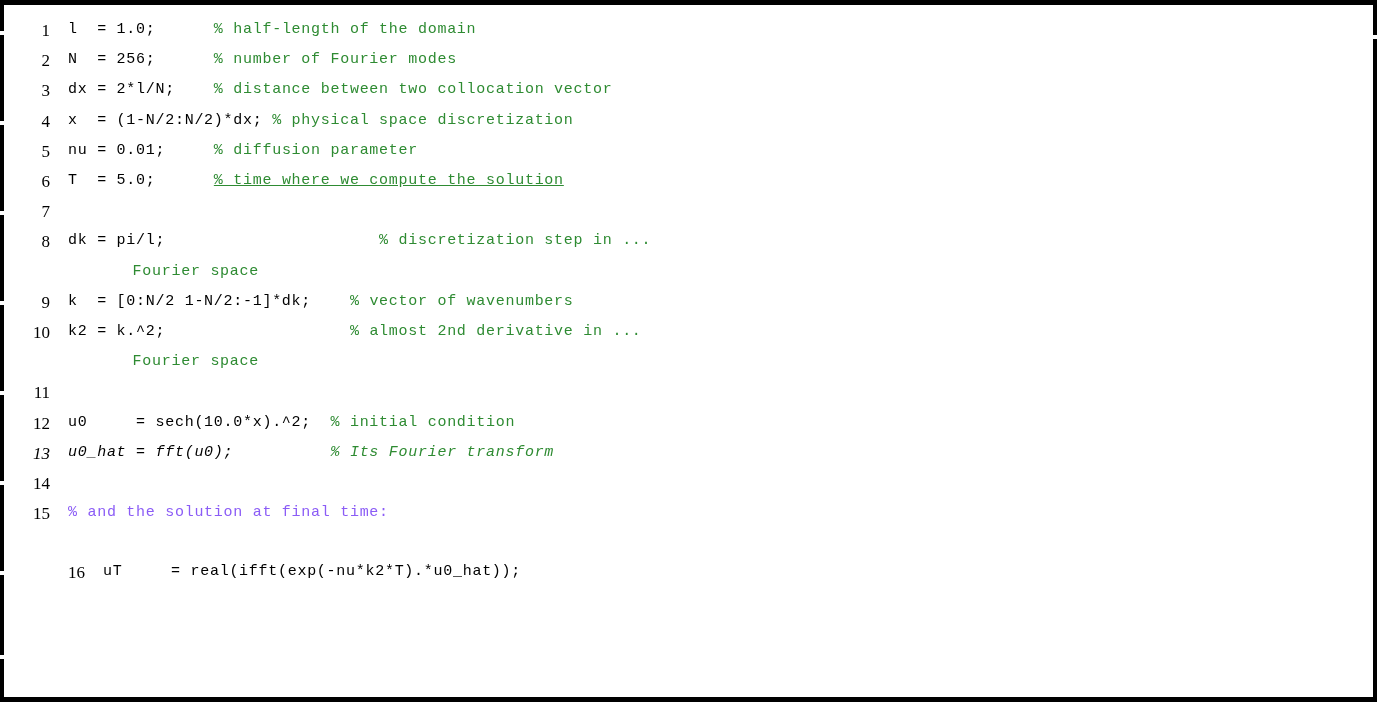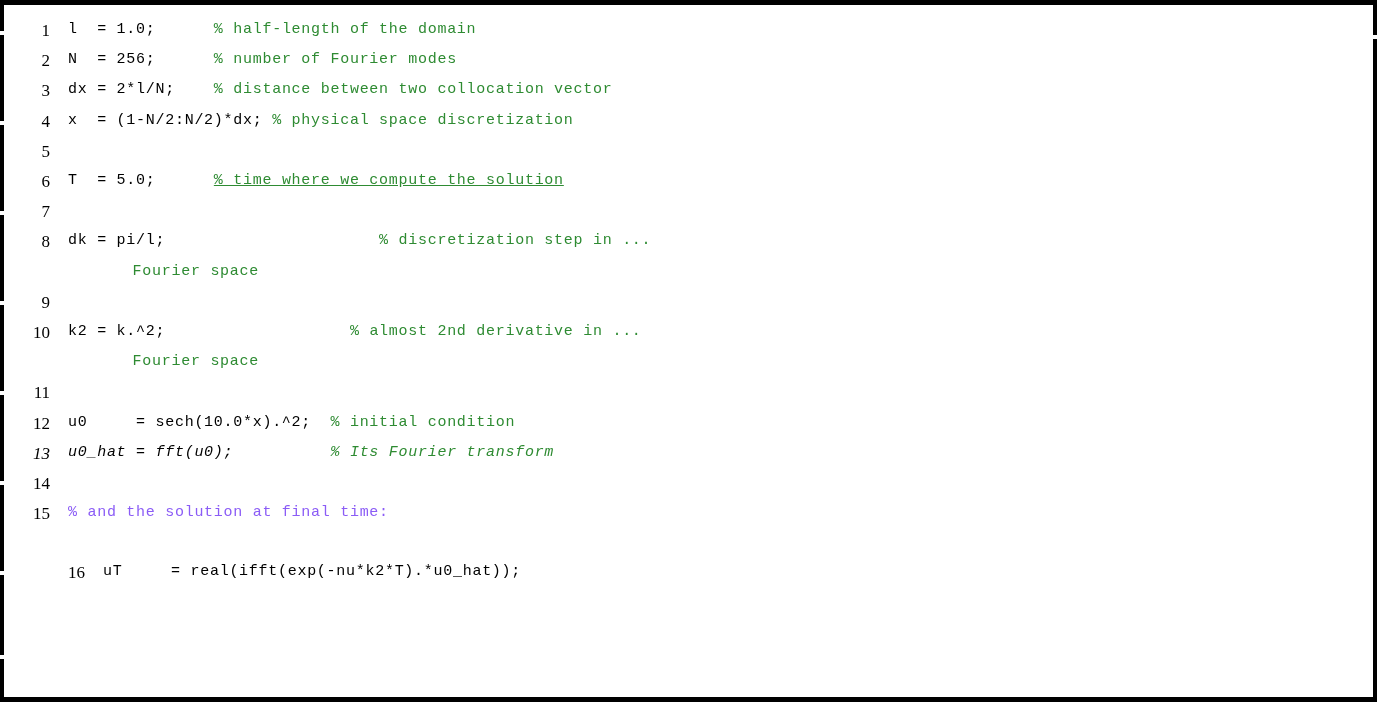--- a/index.html
+++ b/index.html
@@ -97,26 +97,26 @@
   <div class="rule-notch left" style="top: 476px;"></div>
   <div class="rule-notch left" style="top: 566px;"></div>
   <div class="rule-notch left" style="top: 650px;"></div>
   <div class="rule-notch right" style="top: 30px;"></div>
 
   <div id="code-body">
       <div class="code-line" style="position: absolute; left: 0px; top: 10px; width: 100%;"><span class="lineno">1</span><span class="code-text"><span>l  = 1.0;      </span><span class="comment" style="color: rgb(46, 139, 50);">% half-length of the domain</span></span></div>
       <div class="code-line" style="position: absolute; left: 0px; top: 40.2px; width: 100%;"><span class="lineno">2</span><span class="code-text"><span>N  = 256;      </span><span class="comment" style="color: rgb(46, 139, 50);">% number of Fourier modes</span></span></div>
       <div class="code-line" style="position: absolute; left: 0px; top: 70.4px; width: 100%;"><span class="lineno">3</span><span class="code-text"><span>dx = 2*l/N;    </span><span class="comment" style="color: rgb(46, 139, 50);">% distance between two collocation vector</span></span></div>
       <div class="code-line" style="position: absolute; left: 0px; top: 100.6px; width: 100%;"><span class="lineno">4</span><span class="code-text"><span>x  = (1-N/2:N/2)*dx; </span><span class="comment" style="color: rgb(46, 139, 50);">% physical space discretization</span></span></div>
-      <div class="code-line" style="position: absolute; left: 0px; top: 130.8px; width: 100%;"><span class="lineno">5</span></div>
+      <div class="code-line" style="position: absolute; left: 0px; top: 130.8px; width: 100%;"><span class="lineno">5</span><span class="code-text"><span>nu = 0.01;     </span><span class="comment" style="color: rgb(46, 139, 50);">% diffusion parameter</span></span></div>
       <div class="code-line" style="position: absolute; left: 0px; top: 161px; width: 100%;"><span class="lineno">6</span><span class="code-text"><span>T  = 5.0;      </span><span class="comment" style="color: rgb(46, 139, 50); text-decoration: underline;">% time where we compute the solution</span></span></div>
       <div class="code-line" style="position: absolute; left: 0px; top: 191.2px; width: 100%;"><span class="lineno">7</span><span class="code-text"><span></span><span class="comment" style="color: rgb(46, 139, 50);"></span></span></div>
       <div class="code-line" style="position: absolute; left: 0px; top: 221.4px; width: 100%;"><span class="lineno">8</span><span class="code-text"><span>dk = pi/l;                      </span><span class="comment" style="color: rgb(46, 139, 50);">% discretization step in ...</span></span></div>
       <div class="code-line cont" style="position: absolute; left: 0px; top: 251.6px; width: 100%;"><span class="code-text comment" style="color: rgb(46, 139, 50);">     Fourier space</span></div>
-      <div class="code-line" style="position: absolute; left: 0px; top: 281.8px; width: 100%;"><span class="lineno">9</span></div>
+      <div class="code-line" style="position: absolute; left: 0px; top: 281.8px; width: 100%;"><span class="lineno">9</span><span class="code-text"><span>k  = [0:N/2 1-N/2:-1]*dk;    </span><span class="comment" style="color: rgb(46, 139, 50);">% vector of wavenumbers</span></span></div>
       <div class="code-line" style="position: absolute; left: 0px; top: 312px; width: 100%;"><span class="lineno">10</span><span class="code-text"><span>k2 = k.^2;                   </span><span class="comment" style="color: rgb(46, 139, 50);">% almost 2nd derivative in ...</span></span></div>
       <div class="code-line cont" style="position: absolute; left: 0px; top: 342.2px; width: 100%;"><span class="code-text comment" style="color: rgb(46, 139, 50);">     Fourier space</span></div>
       <div class="code-line" style="position: absolute; left: 0px; top: 372.4px; width: 100%;"><span class="lineno">11</span><span class="code-text"><span></span><span class="comment" style="color: rgb(46, 139, 50);"></span></span></div>
       <div class="code-line" style="position: absolute; left: 0px; top: 402.6px; width: 100%;"><span class="lineno">12</span><span class="code-text"><span>u0     = sech(10.0*x).^2;  </span><span class="comment" style="color: rgb(46, 139, 50);">% initial condition</span></span></div>
       <div class="code-line" style="position: absolute; left: 0px; top: 432.8px; width: 100%; font-style: italic;"><span class="lineno">13</span><span class="code-text"><span>u0_hat = fft(u0);          </span><span class="comment" style="color: rgb(46, 139, 50);">% Its Fourier transform</span></span></div>
       <div class="code-line" style="position: absolute; left: 0px; top: 463px; width: 100%;"><span class="lineno">14</span><span class="code-text"><span></span><span class="comment" style="color: rgb(46, 139, 50);"></span></span></div>
       <div class="code-line" style="position: absolute; left: 0px; top: 493.2px; width: 100%;"><span class="lineno">15</span><span class="code-text"><span></span><span class="comment" style="color: #8b5cf6;">% and the solution at final time:</span></span></div>
       <div class="code-line" style="position: absolute; left: 0px; top: 552px; width: 100%; margin-left: 35px;"><span class="lineno">16</span><span class="code-text"><span>uT     = real(ifft(exp(-nu*k2*T).*u0_hat));</span><span class="comment" style="color: rgb(46, 139, 50);"></span></span></div>
     </div>
 </div>

